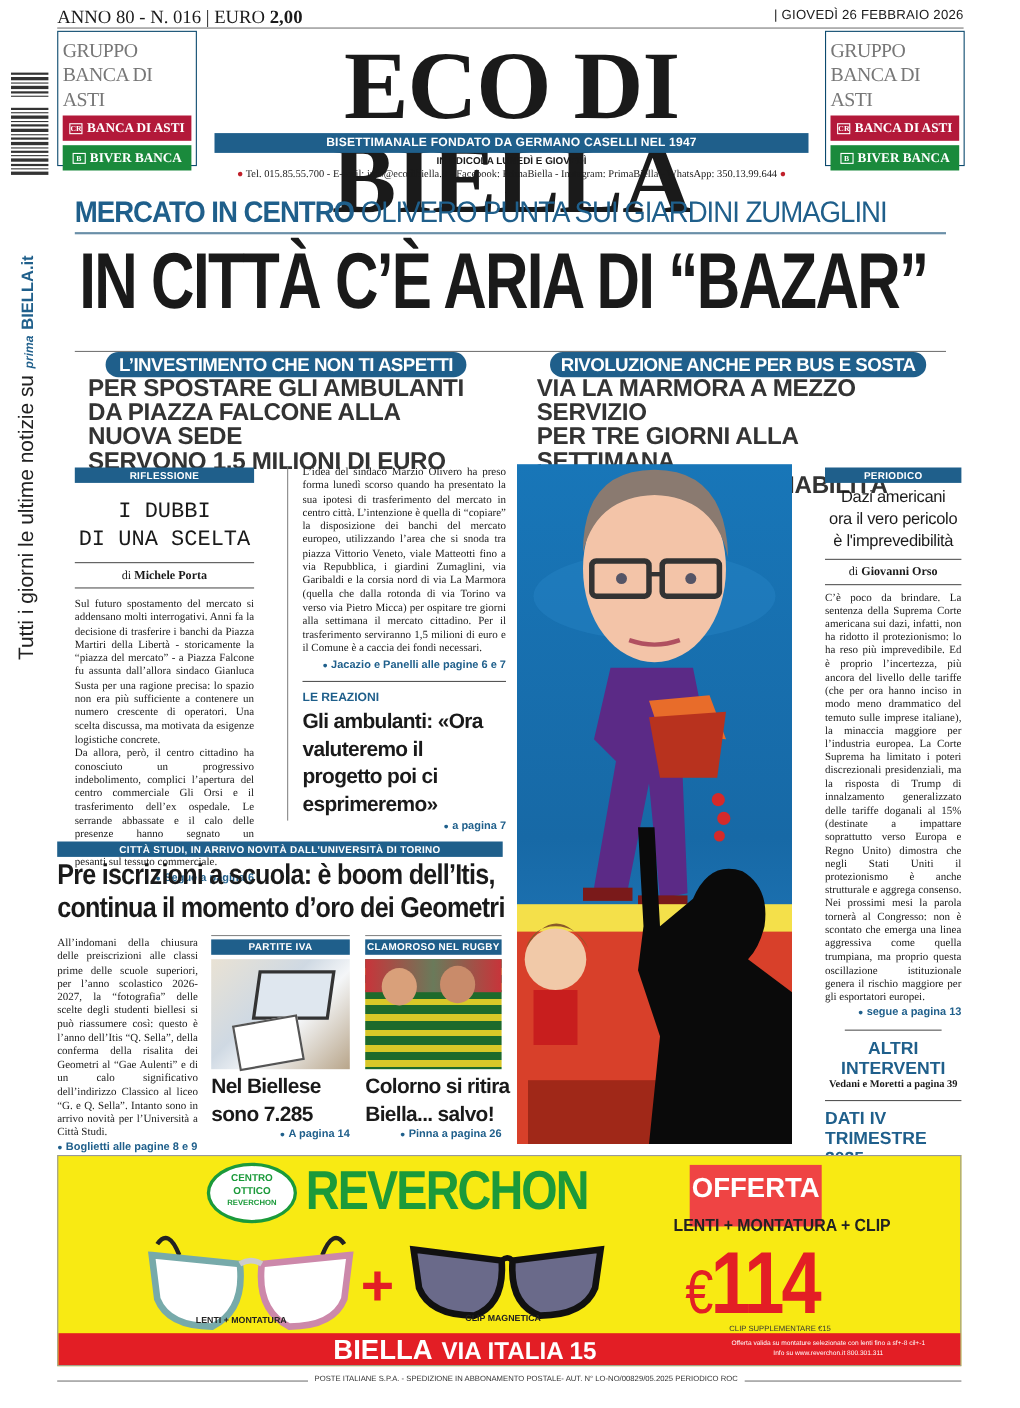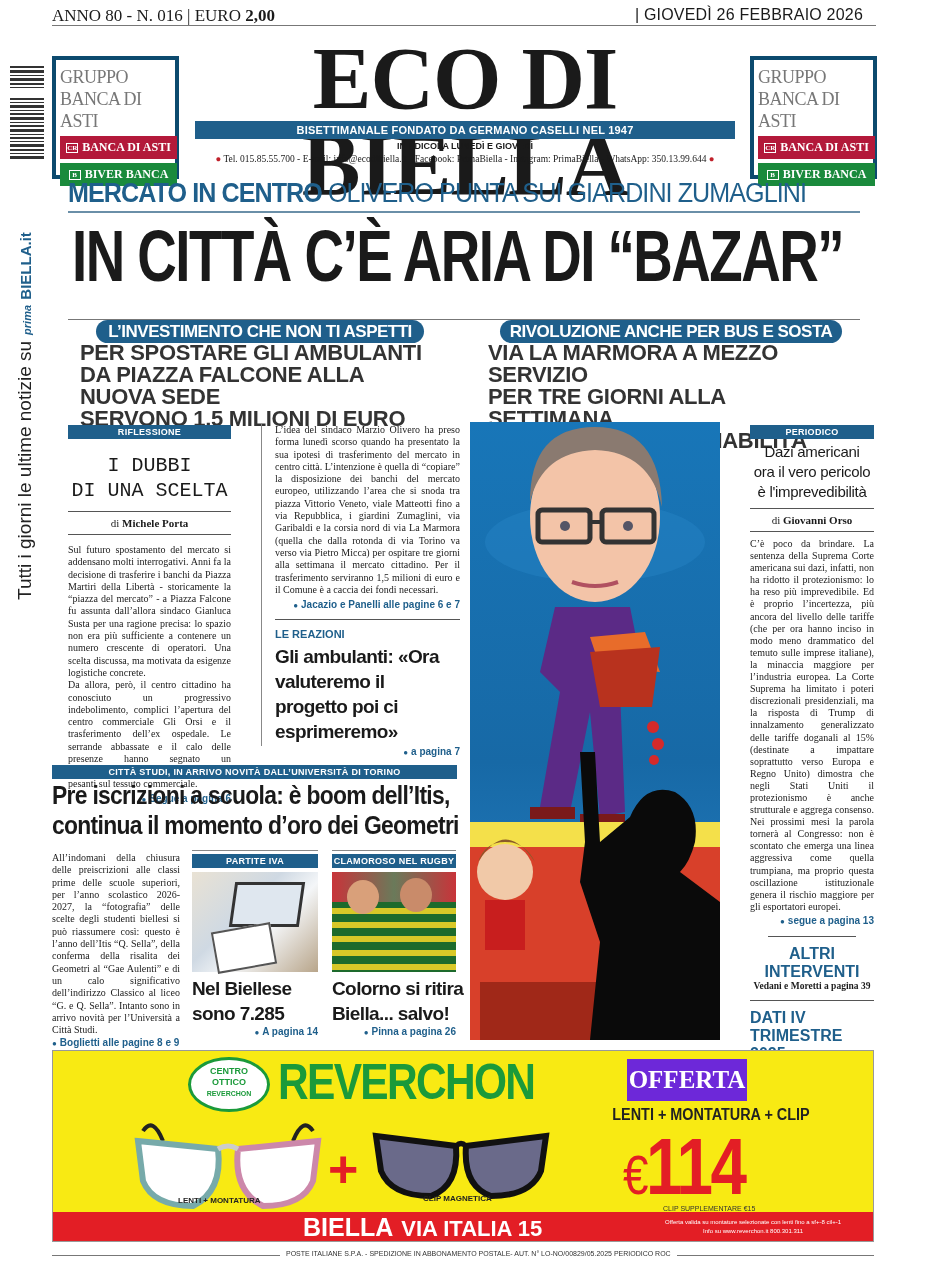--- a/index.html
+++ b/index.html
@@ -3,28 +3,28 @@
 <meta charset="utf-8">
 <style>
   * { box-sizing: border-box; margin: 0; padding: 0; }
   body { width: 927px; height: 1280px; background: #fff; position: relative; overflow: hidden; font-family: "Liberation Serif", serif; color: #1a1a1a; }
   .abs { position: absolute; }
 
   
   #topline { left: 52px; top: 4px; width: 824px; height: 22px; border-bottom: 1px solid #777; }
   #issue { left: 0; top: 2px; font-size: 17px; }
   #issue b { font-weight: bold; }
-  #date { right: 13px; top: 2px; font-size: 16px; font-family: "Liberation Sans", sans-serif; letter-spacing: 0.2px; }
+  #date { right: 0; top: 2px; font-size: 12px; font-family: "Liberation Sans", sans-serif; letter-spacing: 0.2px; }
 
   
   #barcode { left: 10px; top: 66px; width: 34px; height: 96px; }
   .bar { position: absolute; left: 0; width: 34px; background: #333; }
 
   
-  .bankbox { top: 56px; width: 127px; height: 123px; border: 4px solid #0c4a6e; padding: 6px 4px; }
+  .bankbox { top: 28px; width: 127px; height: 123px; border: 1px solid #0c4a6e; padding: 6px 4px; }
   .bank-title { font-size: 18px; color: #777; line-height: 22px; font-family: "Liberation Serif", serif; letter-spacing: -0.5px; }
   .bank-btn { width: 117px; height: 23px; margin-top: 4px; color: #fff; font-size: 12px; font-weight: bold; text-align: center; line-height: 23px; font-family: "Liberation Serif", serif; }
   .bank-red { background: #b3193a; }
   .bank-green { background: #1a8a3c; }
   .bank-btn .ic { display: inline-block; width: 12px; height: 10px; border: 1px solid #fff; margin-right: 4px; vertical-align: middle; font-size: 7px; line-height: 8px; }
 
   
   #masthead { left: 195px; top: 36px; width: 540px; text-align: center; font-size: 88px; font-weight: bold; letter-spacing: -1px; line-height: 86px; font-family: "Liberation Serif", serif; transform: scaleY(1.0); }
   #tagline { left: 195px; top: 121px; width: 540px; height: 18px; background: #1f5f8b; color: #fff; font-size: 11px; font-weight: bold; text-align: center; line-height: 18px; font-family: "Liberation Sans", sans-serif; letter-spacing: 0.2px; }
   #edicola { left: 195px; top: 141px; width: 540px; text-align: center; font-size: 9px; font-weight: bold; font-family: "Liberation Sans", sans-serif; }
@@ -85,21 +85,21 @@
   #scuola-body { left: 52px; top: 852px; width: 128px; }
   #card1 { left: 192px; top: 850px; width: 126px; }
   #card2 { left: 332px; top: 850px; width: 124px; }
   .card-img { width: 100%; height: 100px; margin-top: 4px; }
   .card-title { font-family: "Liberation Sans", sans-serif; font-weight: bold; font-size: 19px; line-height: 25px; margin-top: 4px; letter-spacing: -0.6px; white-space: nowrap; }
 
   
   #ad { left: 52px; top: 1050px; width: 822px; height: 192px; background: #f8ea13; border: 1px solid #999; overflow: hidden; }
   #ad-logo { left: 135px; top: 6px; width: 82px; height: 55px; border: 3px solid #1b9a3a; border-radius: 50%; background: #fff; text-align: center; font-family: "Liberation Sans", sans-serif; color: #1b9a3a; font-weight: bold; font-size: 9px; line-height: 11px; padding-top: 6px; }
   #ad-brand { left: 225px; top: 2px; font-family: "Liberation Sans", sans-serif; font-weight: bold; font-size: 50px; color: #1b9a3a; letter-spacing: -2px; transform: scaleX(0.85); transform-origin: left; }
-  #ad-offer { left: 574px; top: 8px; width: 92px; height: 42px; background: #6d28d9; color: #fff; font-family: Liberation Serif, serif; font-weight: bold; font-size: 25px; line-height: 42px; text-align: center; width: 120px; }
+  #ad-offer { left: 574px; top: 8px; width: 92px; height: 56px; background: #ef4444; color: #fff; font-family: Liberation Sans, sans-serif; font-weight: bold; font-size: 25px; line-height: 42px; text-align: center; width: 120px; }
   #ad-combo { left: 538px; top: 55px; width: 240px; font-family: "Liberation Sans", sans-serif; font-weight: bold; font-size: 16px; text-align: center; color: #222; transform: scaleX(0.9); }
   #ad-price { left: 570px; top: 70px; font-family: "Liberation Sans", sans-serif; font-weight: bold; font-size: 80px; color: #e31e25; letter-spacing: -3px; transform: scaleX(0.82); transform-origin: left; }
   #ad-price .eur { font-weight: normal; font-size: 56px; }
   #ad-clip { left: 610px; top: 154px; font-family: "Liberation Sans", sans-serif; font-size: 7px; color: #333; }
   #ad-bottom { left: 0; top: 161px; width: 822px; height: 31px; background: #e31e25; }
   #ad-city { left: 250px; top: 1px; font-family: "Liberation Sans", sans-serif; font-weight: bold; font-size: 25px; color: #fff; white-space: nowrap; }
   #ad-city span { font-size: 22px; font-weight: bold; margin-left: 8px; }
   #ad-terms { left: 585px; top: 6px; width: 230px; font-family: "Liberation Sans", sans-serif; font-size: 6px; color: #fff; text-align: center; line-height: 9px; }
   .glasses-label { position: absolute; font-family: "Liberation Sans", sans-serif; font-weight: bold; font-size: 8px; color: #222; }
   #ad-plus { left: 275px; top: 88px; font-family: "Liberation Sans", sans-serif; font-weight: bold; font-size: 52px; color: #e31e25; }

